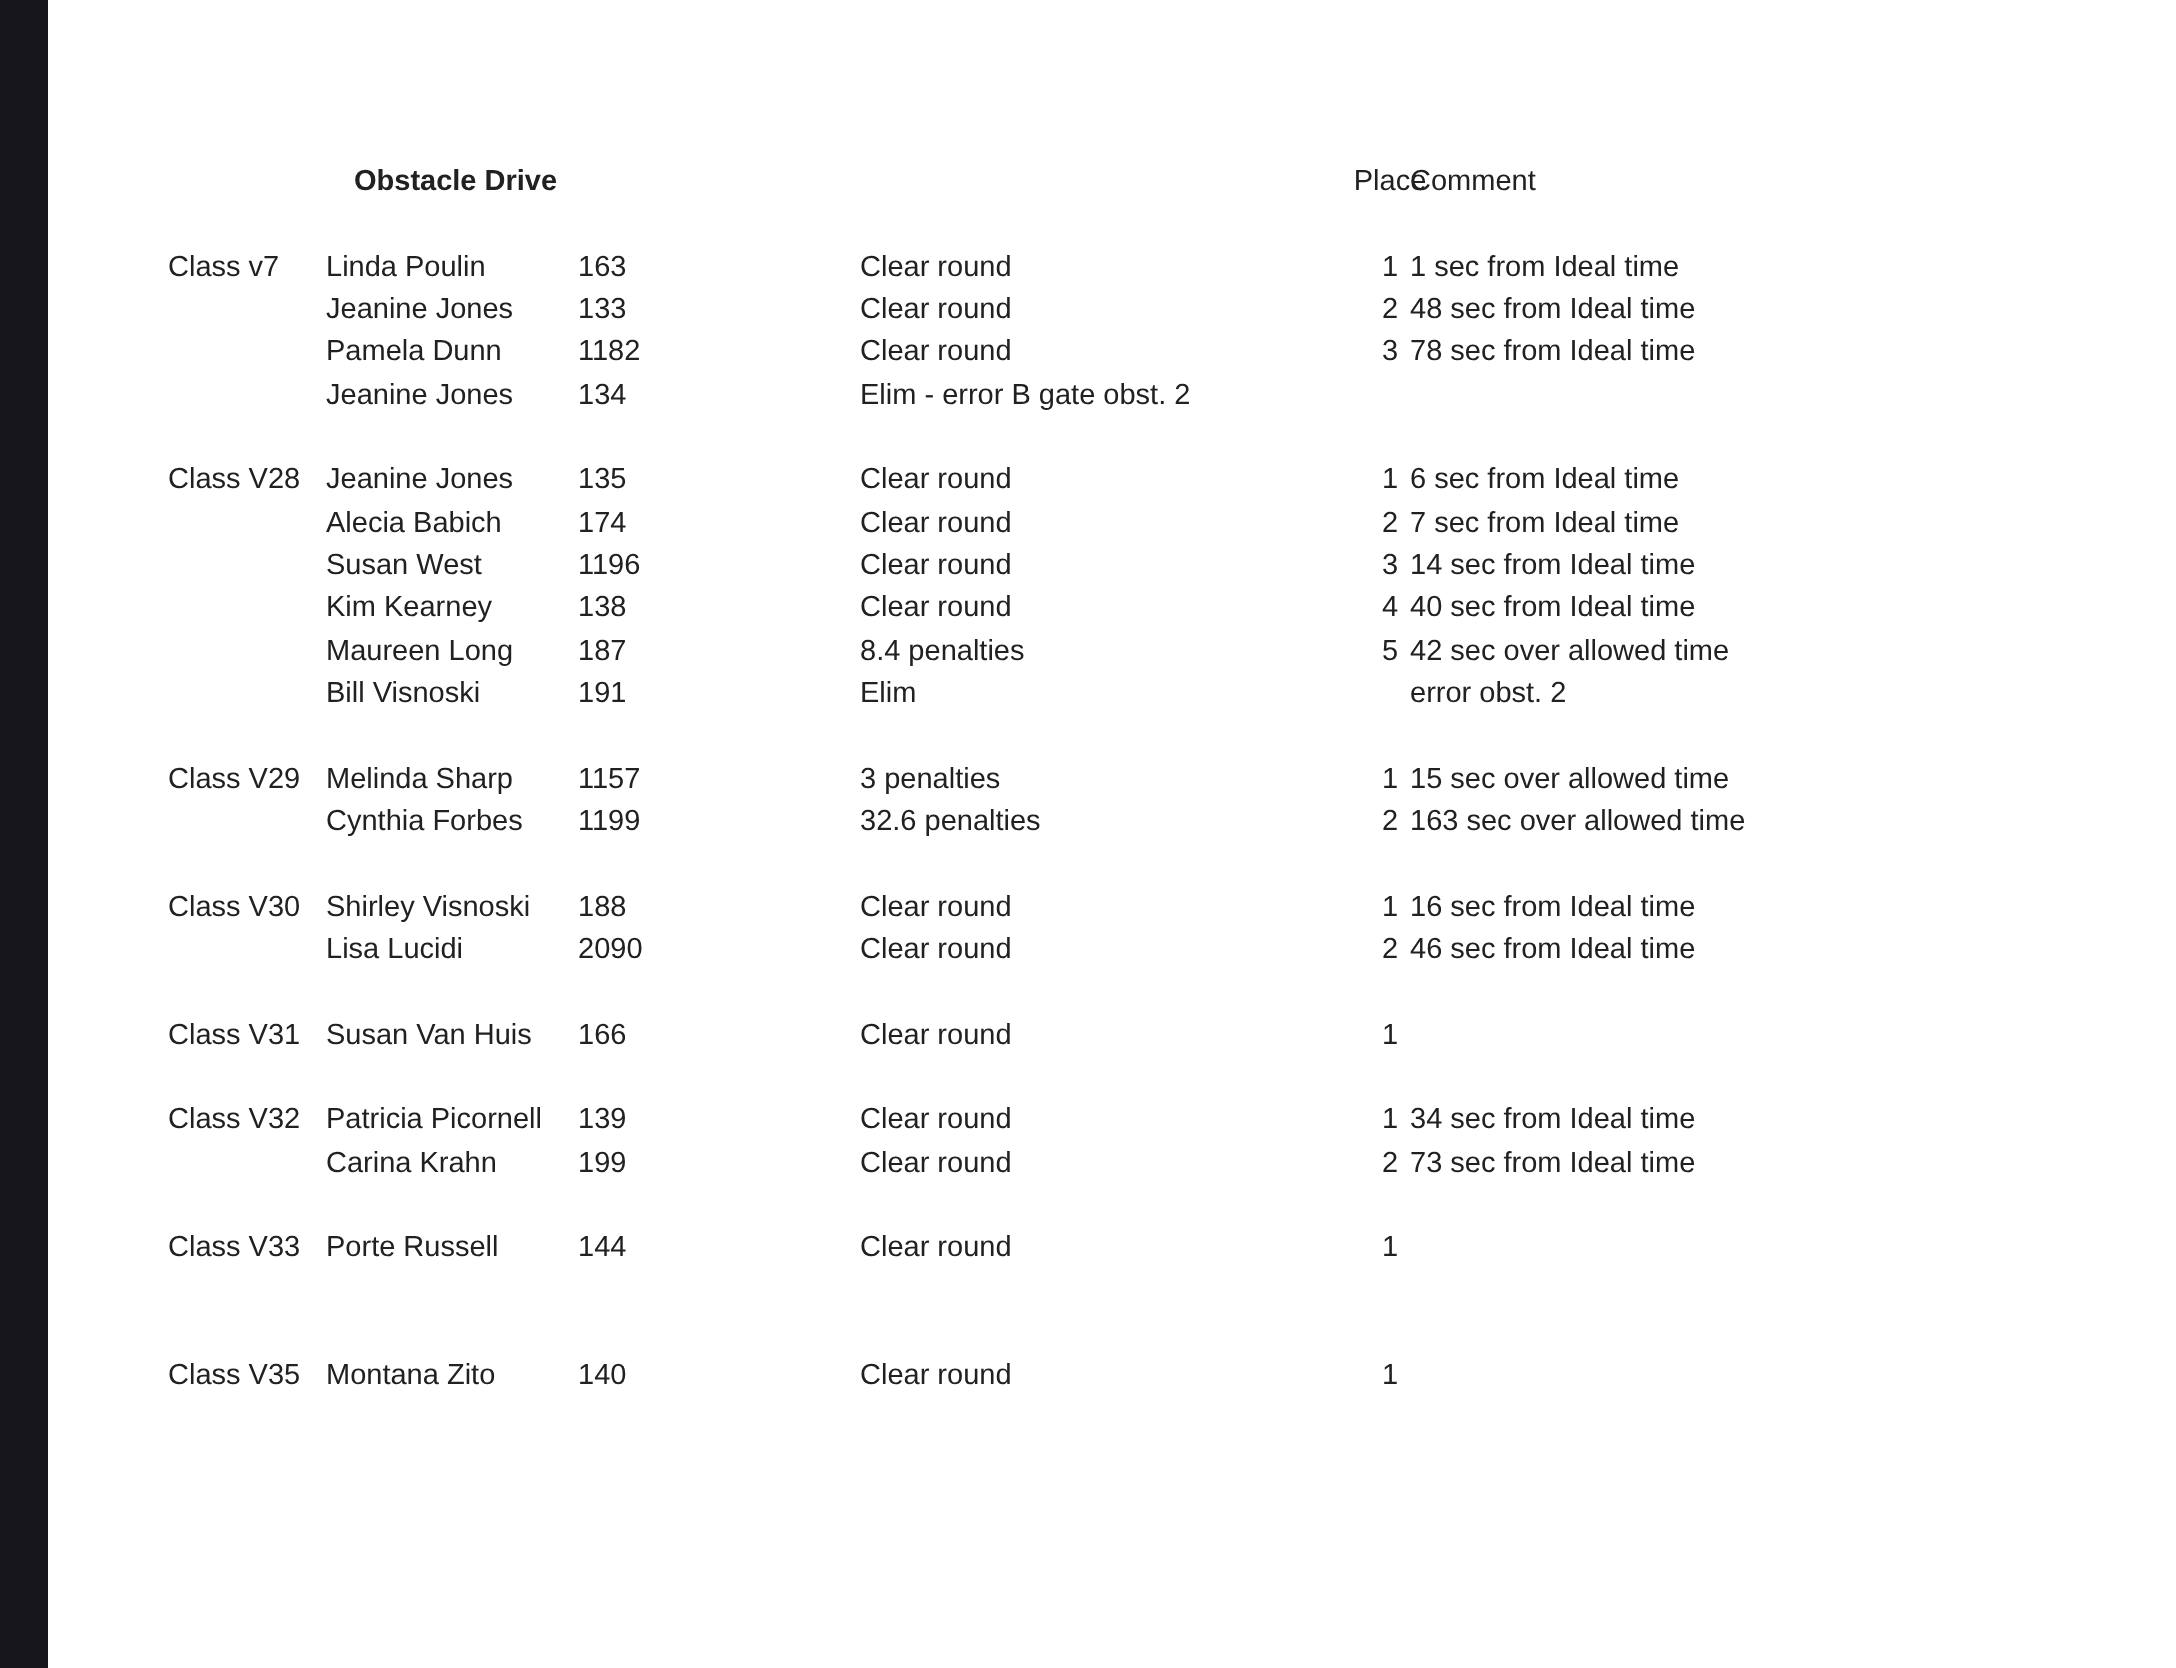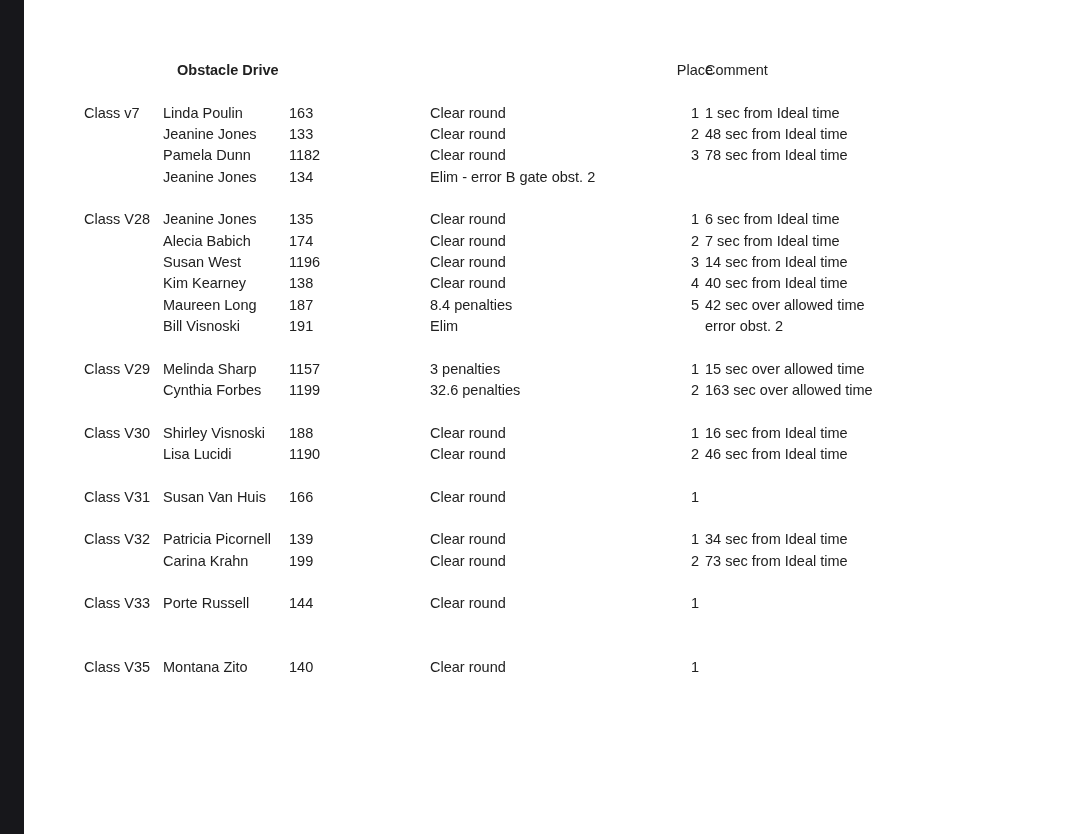--- a/index.html
+++ b/index.html
@@ -23,21 +23,21 @@
     top: 0;
     width: 24px;
     height: 834px;
     background: #17171b;
   }
   #doc {
     position: absolute;
     left: 0;
     top: 0;
     width: 1088px;
-    padding-top: 60px;
+    padding-top: 81px;
   }
   .line {
     position: relative;
     height: 21.33px;
   }
   .c {
     position: absolute;
     top: 0;
     line-height: 21.33px;
     white-space: nowrap;
@@ -163,21 +163,21 @@
       <div class="line">
         <span class="c class">Class V30</span>
         <span class="c rider">Shirley Visnoski</span>
         <span class="c num">188</span>
         <span class="c result">Clear round</span>
         <span class="c place">1</span>
         <span class="c comment">16 sec from Ideal time</span>
       </div>
       <div class="line">
         <span class="c rider">Lisa Lucidi</span>
-        <span class="c num">1190</span>
+        <span class="c num">2090</span>
         <span class="c result">Clear round</span>
         <span class="c place">2</span>
         <span class="c comment">46 sec from Ideal time</span>
       </div>
     </div>
 
     <div class="block">
       <div class="line">
         <span class="c class">Class V31</span>
         <span class="c rider">Susan Van Huis</span>

